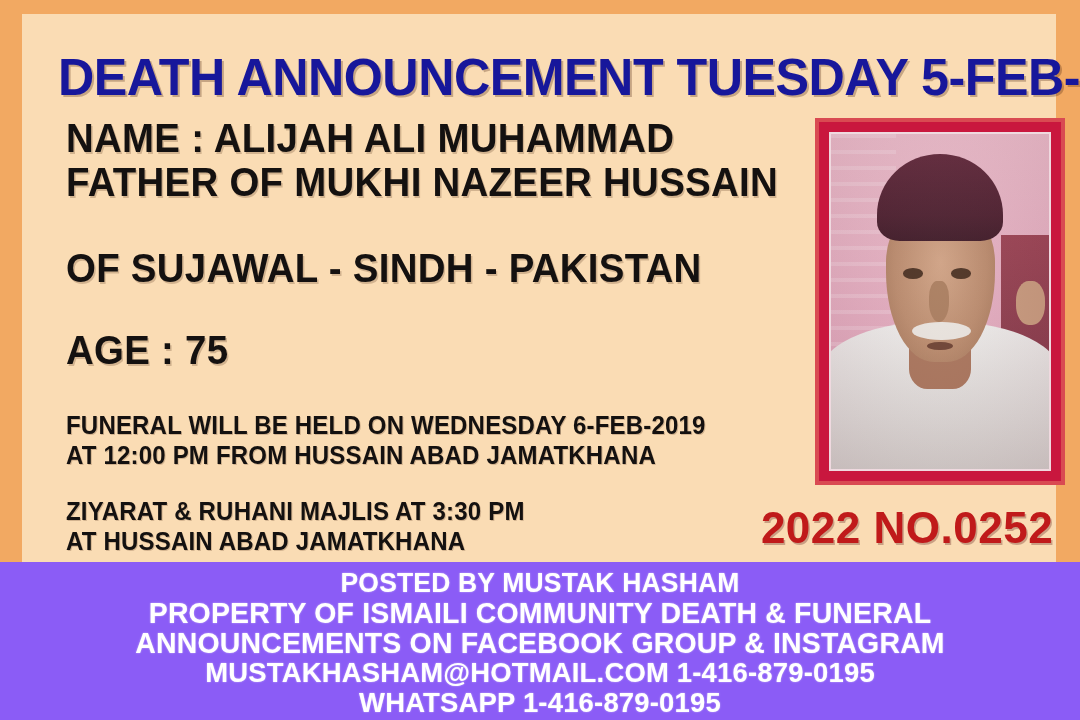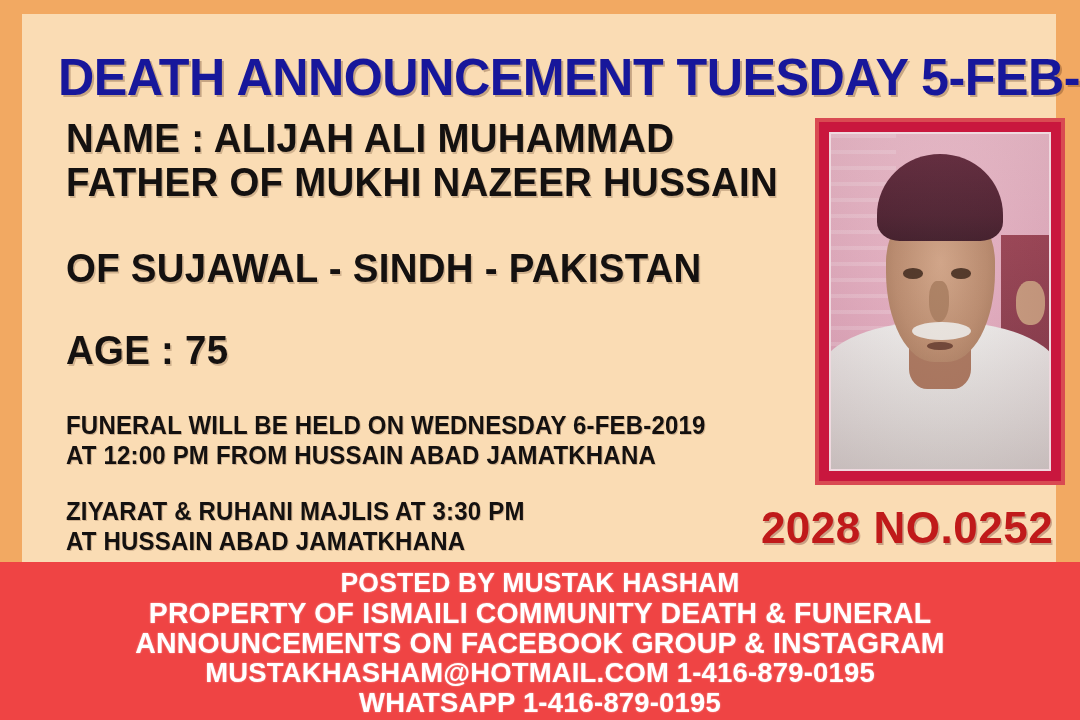--- a/index.html
+++ b/index.html
@@ -194,21 +194,21 @@
     text-shadow: 1.5px 1.5px 0 rgba(90,20,20,0.30);
   }
 
   
   .footer {
     position: absolute;
     left: 0;
     top: 562px;
     width: 1080px;
     height: 158px;
-    background: #ef4444;
+    background: #8b5cf6;
     padding-top: 6px;
     box-sizing: border-box;
   }
   .footer-line {
     color: #FFFFFF;
     text-align: center;
     font-family: "Liberation Sans Narrow", "Liberation Sans", sans-serif;
     font-weight: 700;
     line-height: 30px;
     letter-spacing: 0.2px;
@@ -259,21 +259,21 @@
         <div class="ph-eye-l"></div>
         <div class="ph-eye-r"></div>
         <div class="ph-nose"></div>
         <div class="ph-mustache"></div>
         <div class="ph-mouth"></div>
         <div class="ph-hand"></div>
         <div class="ph-soft"></div>
       </div>
     </div>
 
-    <div class="serial">2028 NO.0252</div>
+    <div class="serial">2022 NO.0252</div>
 
   </div>
 
   <div class="footer">
     <div class="footer-line f1">POSTED BY MUSTAK HASHAM</div>
     <div class="footer-line f2">PROPERTY OF ISMAILI COMMUNITY DEATH &amp; FUNERAL</div>
     <div class="footer-line f3">ANNOUNCEMENTS ON FACEBOOK GROUP &amp; INSTAGRAM</div>
     <div class="footer-line f4">MUSTAKHASHAM@HOTMAIL.COM 1-416-879-0195</div>
     <div class="footer-line f5">WHATSAPP 1-416-879-0195</div>
   </div>

